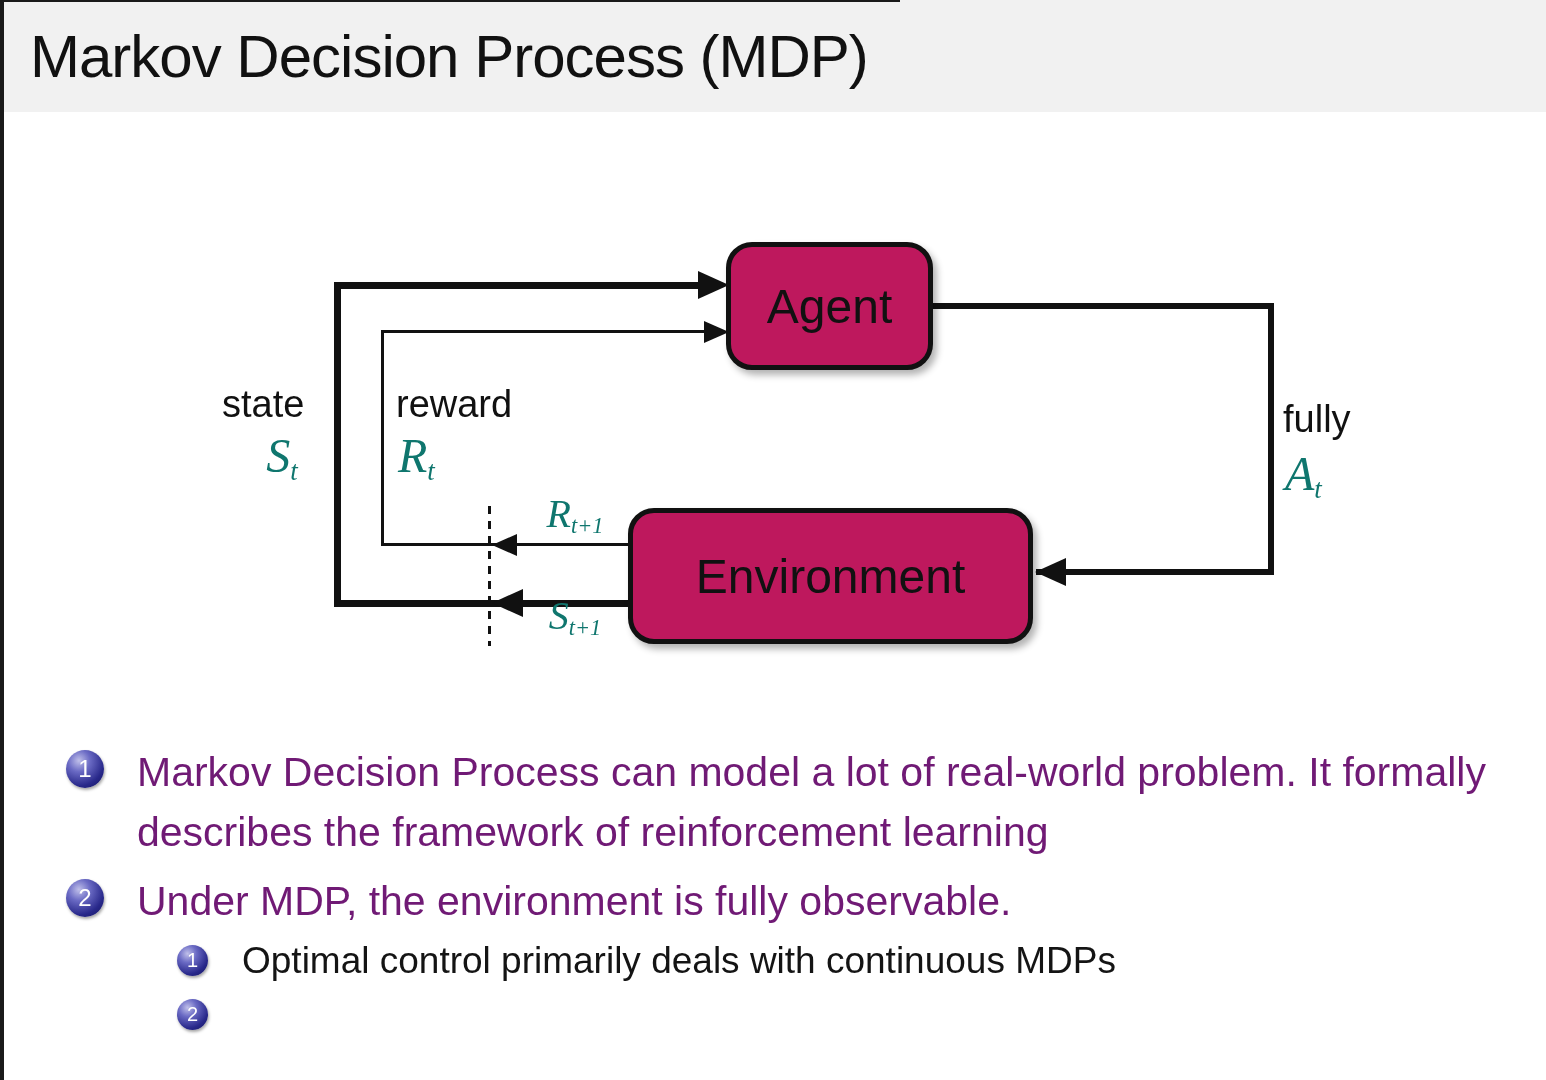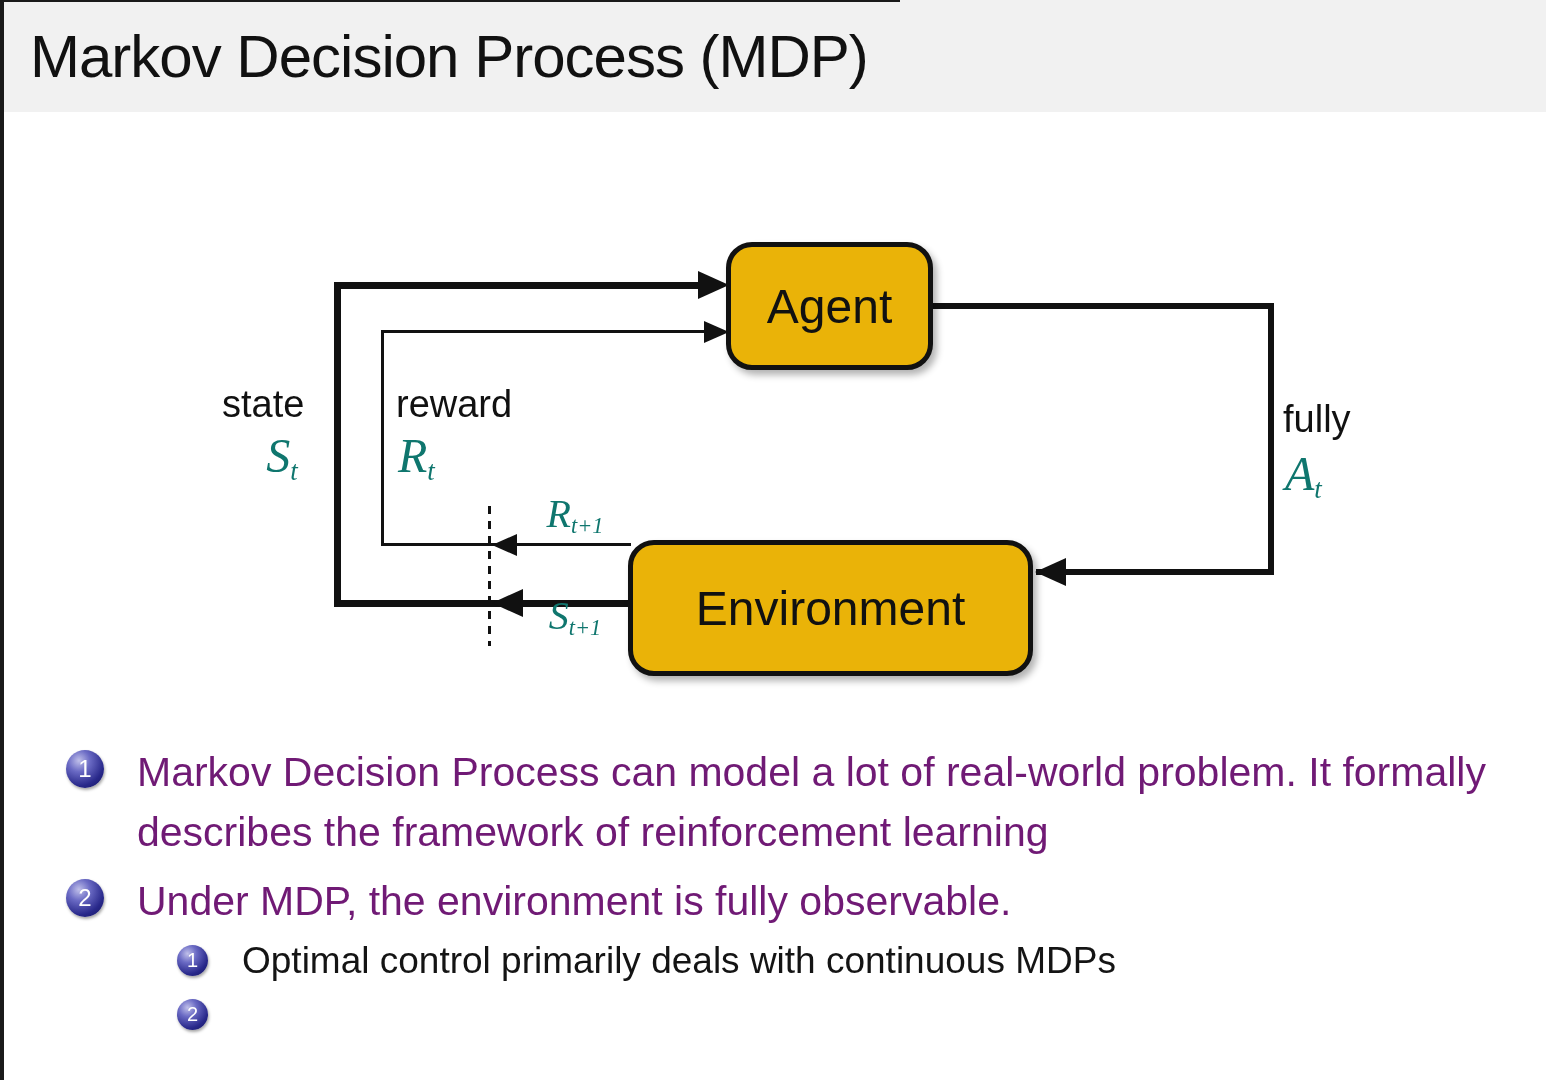--- a/index.html
+++ b/index.html
@@ -11,21 +11,21 @@
   .edge-left{position:absolute;left:0;top:0;width:4px;height:1080px;background:#1a1a1a;}
   .edge-top{position:absolute;left:0;top:0;width:900px;height:2px;background:#1a1a1a;}
 
   
   .title-band{position:absolute;left:0;top:0;width:1546px;height:112px;background:#f1f1f1;}
   .title-text{position:absolute;left:30px;top:22px;font-size:60px;font-weight:400;
               color:#111;letter-spacing:-1px;white-space:nowrap;}
 
   
   .ln{position:absolute;background:#111;}
-  .box{position:absolute;background:#eab308;border:5px solid #111;border-radius:26px;
+  .box{position:absolute;background:#be185d;border:5px solid #111;border-radius:26px;
        display:flex;align-items:center;justify-content:center;z-index:2;
        box-shadow:4px 5px 7px rgba(0,0,0,0.30);}
   .box-label{font-size:48px;color:#111;}
   .arr{position:absolute;width:0;height:0;}
   .arr-r-thick{border-top:14px solid transparent;border-bottom:14px solid transparent;border-left:31px solid #111;}
   .arr-r-thin{border-top:11px solid transparent;border-bottom:11px solid transparent;border-left:25px solid #111;}
   .arr-l-thick{border-top:14px solid transparent;border-bottom:14px solid transparent;border-right:31px solid #111;}
   .arr-l-thin{border-top:11px solid transparent;border-bottom:11px solid transparent;border-right:25px solid #111;}
   .dash-v{position:absolute;width:3px;
           background:repeating-linear-gradient(to bottom,#111 0 8px,transparent 8px 15px);}
@@ -78,21 +78,21 @@
   <div class="ln" style="left:930px;top:303px;width:344px;height:6px;"></div>
   <div class="ln" style="left:1268px;top:303px;width:6px;height:272px;"></div>
   <div class="ln" style="left:1036px;top:569px;width:238px;height:6px;"></div>
   <div class="arr arr-l-thick" style="left:1035px;top:558px;"></div>
 
   <div class="dash-v" style="left:488px;top:506px;height:140px;"></div>
 
   <div class="box" style="left:726px;top:242px;width:197px;height:118px;">
     <span class="box-label">Agent</span>
   </div>
-  <div class="box" style="left:628px;top:508px;width:395px;height:126px;margin-top:32px;">
+  <div class="box" style="left:628px;top:508px;width:395px;height:126px;">
     <span class="box-label">Environment</span>
   </div>
 
   <div class="dlabel" style="left:222px;top:383px;width:100px;text-align:left;">state</div>
   <div class="math" style="left:240px;top:428px;width:84px;text-align:center;">
     <span>S</span><span class="sub">t</span>
   </div>
 
   <div class="dlabel" style="left:396px;top:383px;">reward</div>
   <div class="math" style="left:398px;top:428px;">

